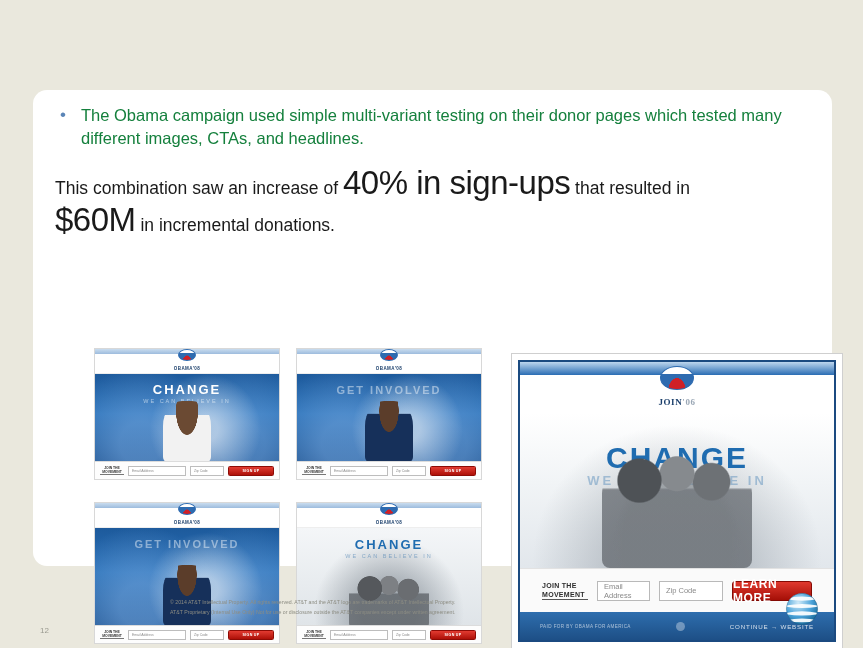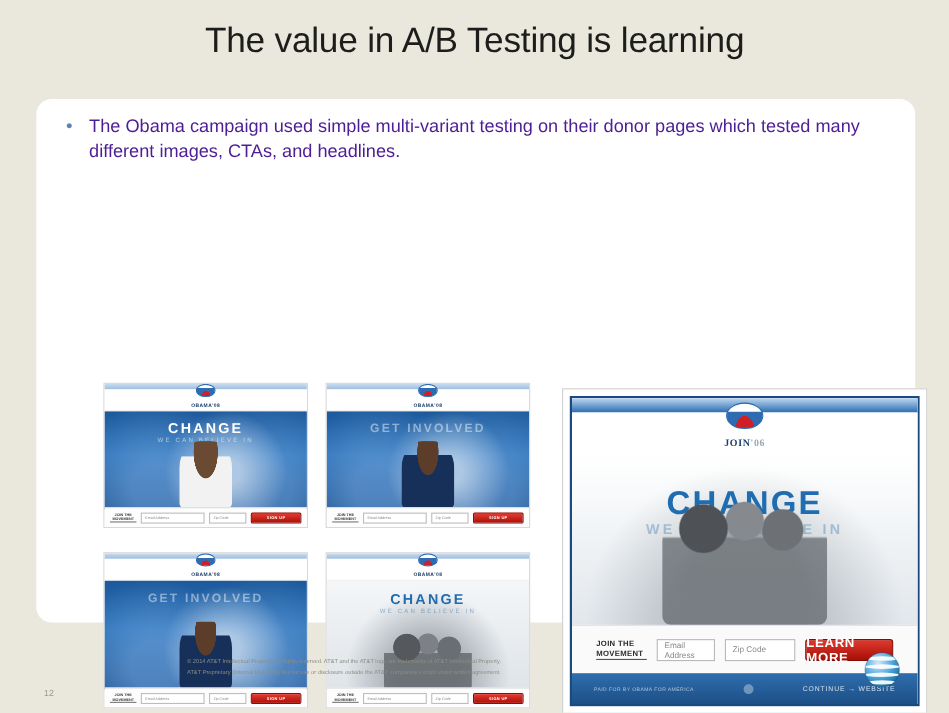--- a/index.html
+++ b/index.html
@@ -28,21 +28,21 @@
     border-radius: 14px;
   }
 
   
   .bullet-row { position: absolute; left: 22px; top: 14px; width: 760px; display: flex; }
   .bullet-dot {
     color: #5b85b7; font-size: 17px; line-height: 22px;
     width: 26px; flex: 0 0 26px; text-align: left; padding-left: 5px;
   }
   .bullet-text {
-    color: #4c1d95; font-size: 16.5px; line-height: 23px;
+    color: #15803d; font-size: 16.5px; line-height: 23px;
     font-family: "Liberation Sans", sans-serif; max-width: 718px;
   }
 
   
   .stat-block {
     position: absolute; left: 22px; top: 76px; width: 740px;
     color: #1a1a1a; line-height: 1.0;
     font-family: "Liberation Sans", sans-serif;
   }
   .stat-line { display: block; }
@@ -199,29 +199,36 @@
     font-size:8px; color:#9a9a90; }
   .legal { position:absolute; left:170px; top:598px; width:420px;
     font-size:5.2px; line-height:1.85; color:#8d8d83; }
   .att-logo { position:absolute; left:779px; top:586px; width:46px; height:46px; }
 </style>
 </head>
 <body>
 
 <div class="slide">
 
-  <div class="slide-title">The value in A/B Testing is learning</div>
 
   <div class="card">
 
     <div class="bullet-row">
       <span class="bullet-dot">•</span>
       <span class="bullet-text">The Obama campaign used simple multi-variant testing on their donor pages which tested many different images, CTAs, and headlines.</span>
     </div>
 
+    <div class="stat-block">
+      <span class="stat-line stat-line1">
+        <span class="stat-sm">This combination saw an increase of </span><span class="stat-lg">40%</span><span class="stat-lg"> in sign-ups</span><span class="stat-sm"> that resulted in</span>
+      </span>
+      <span class="stat-line stat-line2">
+        <span class="stat-lg">$60M</span><span class="stat-sm"> in incremental donations.</span>
+      </span>
+    </div>
 
     <div class="thumb t1">
       <div class="tb-topbar"></div>
       <div class="tb-logobar">
         <span class="tb-seal"></span>
         <span class="tb-wordmark">OBAMA'08</span>
       </div>
       <div class="tb-hero blue" style="height:89px">
         <div class="tb-headline" style="top:8px">
           <div class="tb-h1 white">CHANGE</div>

